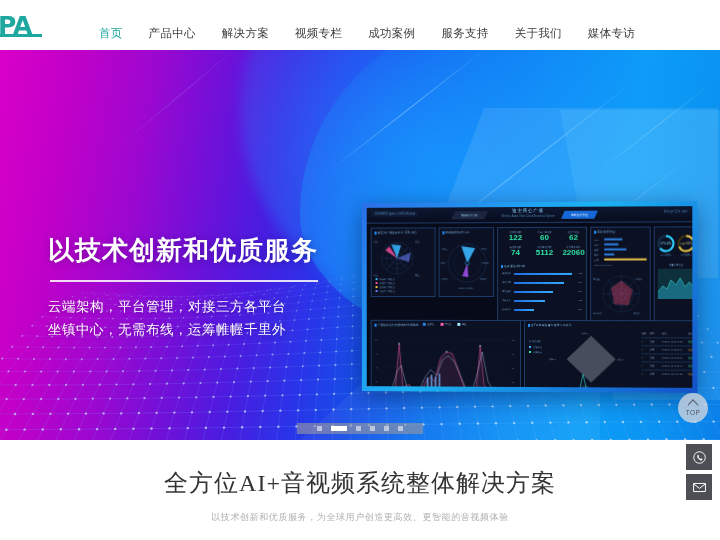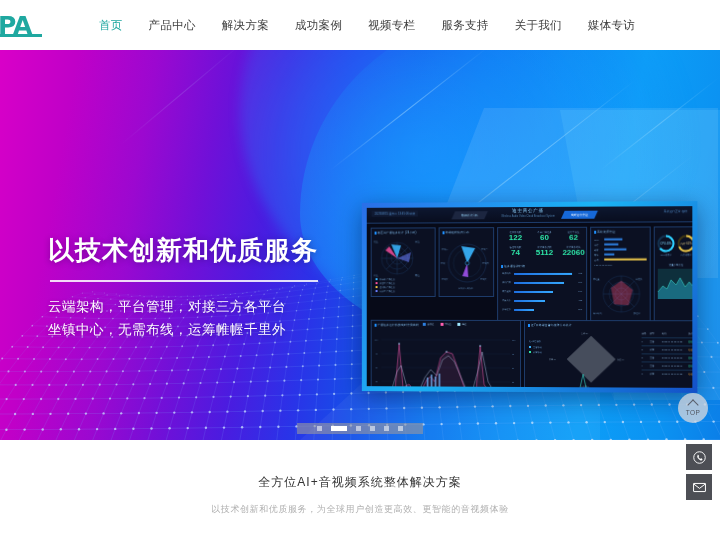--- a/index.html
+++ b/index.html
@@ -44,21 +44,21 @@
     left:10px;
     bottom:1px;
     width:46px;
     height:3px;
     background:#1fa8a0;
   }
 
   .nav{
     position:absolute;
     left:86px;
-    top:0;
+    top:8px;
     height:50px;
     display:flex;
     align-items:center;
     gap:0;
   }
   .nav-item{
     font-size:11.5px;
     color:#3d3d3d;
     padding:0 13px;
     line-height:50px;
@@ -275,22 +275,22 @@
   .section{
     height:100px;
     background:#ffffff;
     display:flex;
     flex-direction:column;
     align-items:center;
     justify-content:center;
     padding-top:10px;
   }
   .sec-title{
-    font-family:Liberation Sans, sans-serif;
-    font-size:12px;
+    font-family:Liberation Serif, serif;
+    font-size:24px;
     color:#333333;
     letter-spacing:1px;
   }
   .sec-sub{
     margin-top:12px;
     font-size:9px;
     color:#b0b0b0;
     letter-spacing:.6px;
     font-family:Liberation Serif, serif;
   }
@@ -341,22 +341,22 @@
 
   <div class="logo">
     <div class="logo-mark">PA</div>
     <div class="logo-underline"></div>
   </div>
 
   <nav class="nav" id="nav">
       <div class="nav-item active">首页</div>
       <div class="nav-item">产品中心</div>
       <div class="nav-item">解决方案</div>
+      <div class="nav-item">视频专栏</div>
       <div class="nav-item">成功案例</div>
-      <div class="nav-item">视频专栏</div>
       <div class="nav-item">服务支持</div>
       <div class="nav-item">关于我们</div>
       <div class="nav-item">媒体专访</div>
     </nav>
 </div>
 
 <div class="hero">
 
   <div class="hero-blob"></div>
   <div class="hero-blob2"></div>

